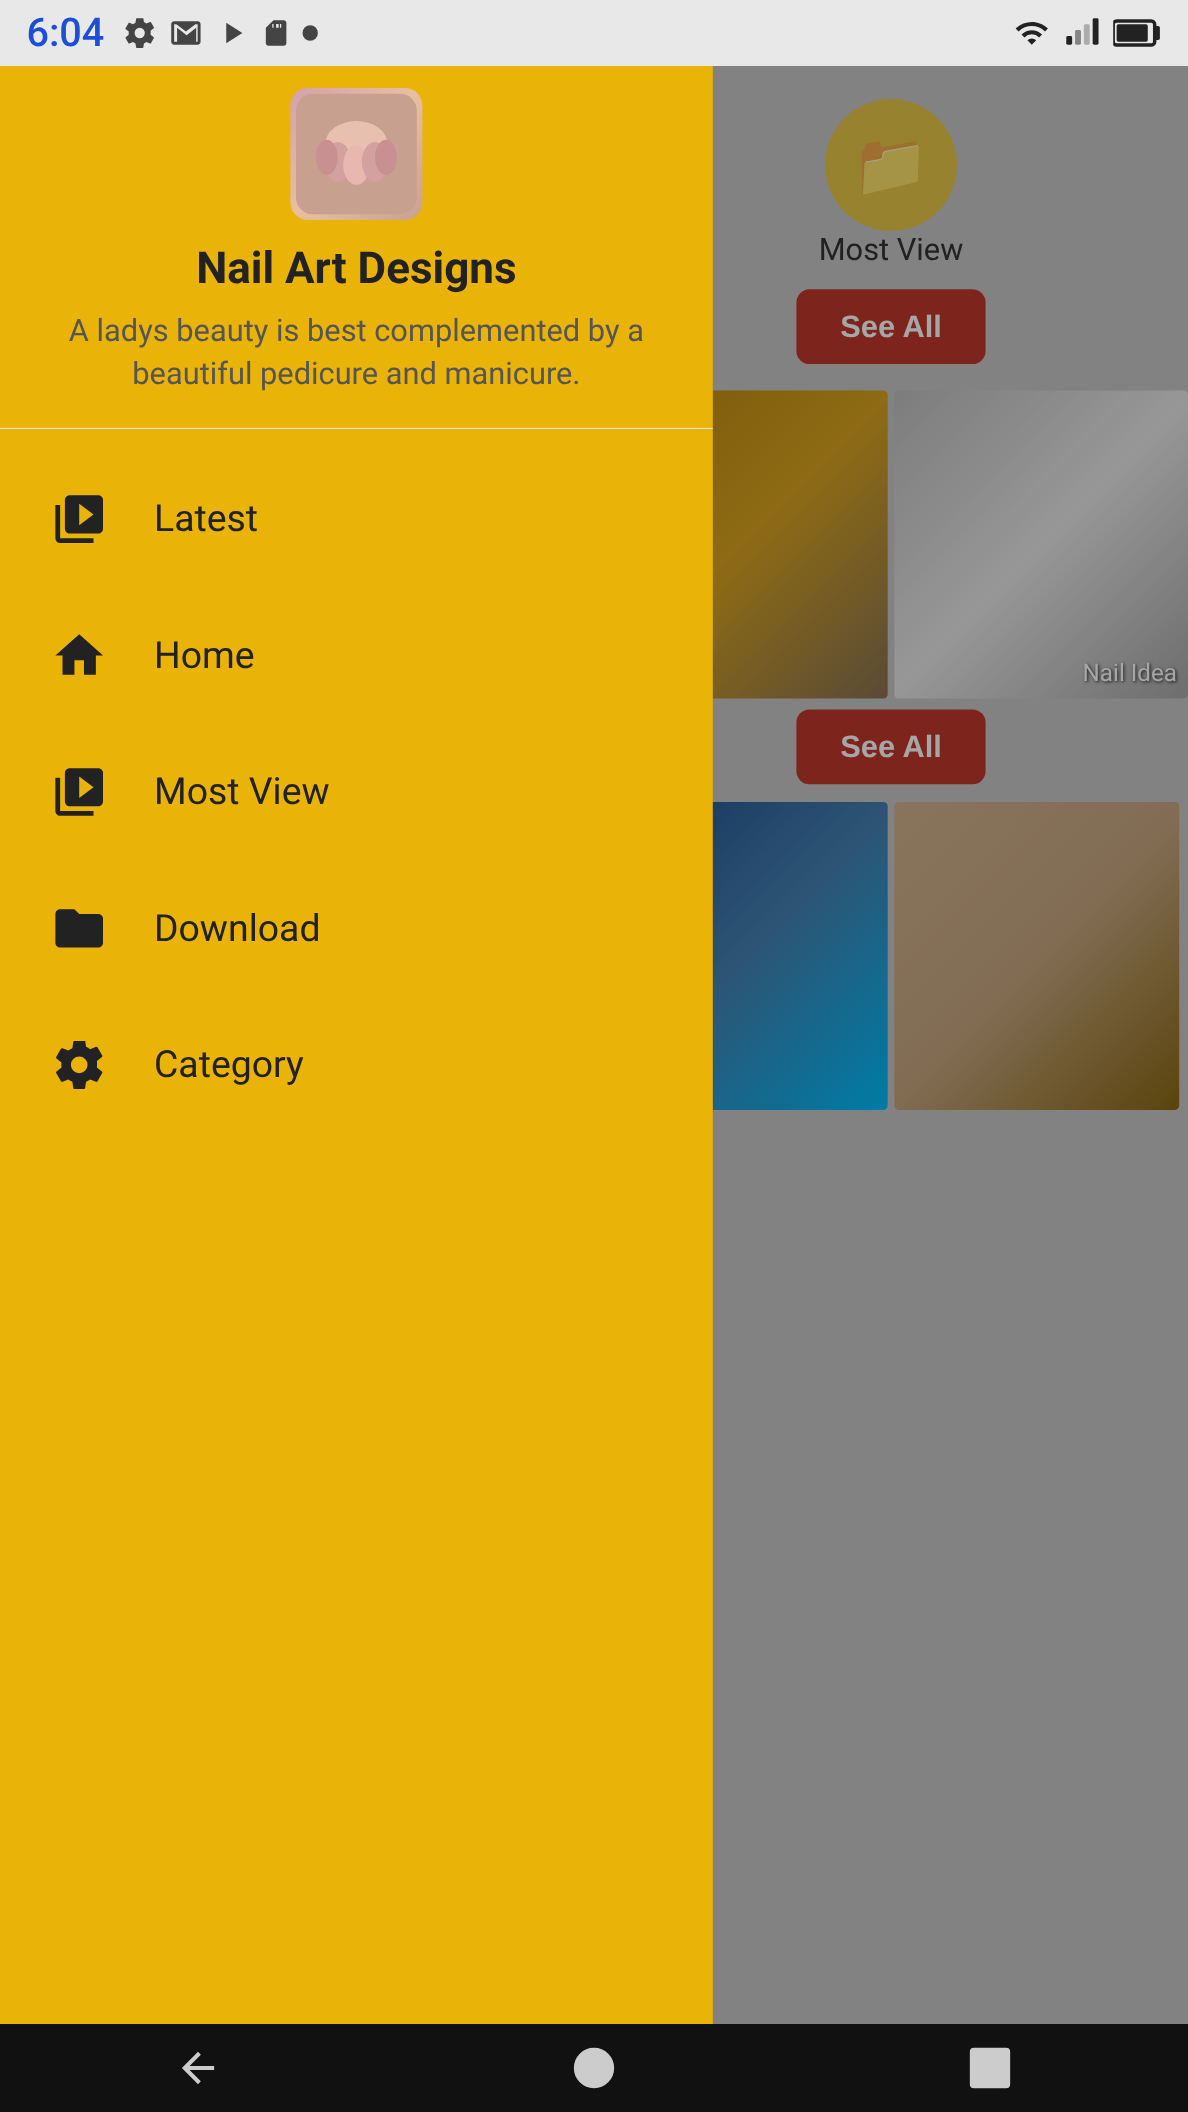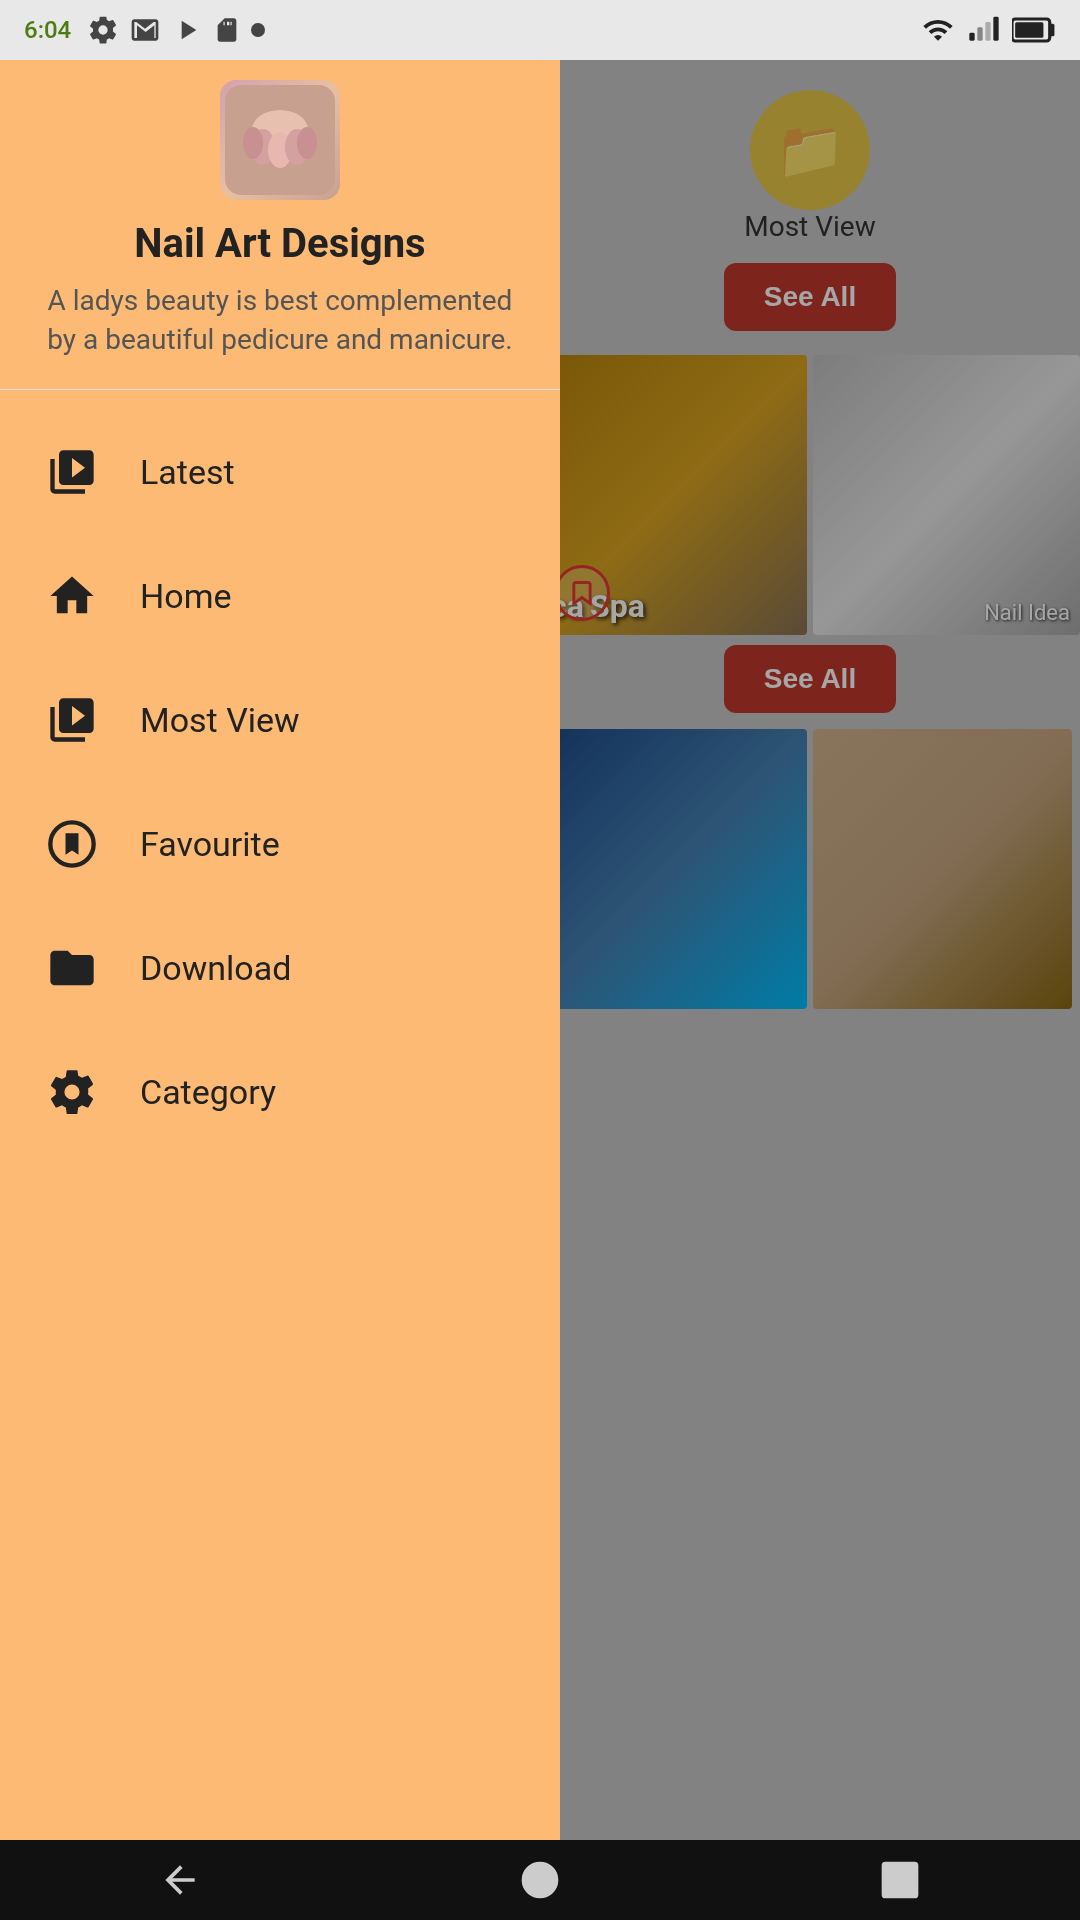--- a/index.html
+++ b/index.html
@@ -24,23 +24,23 @@
       justify-content: space-between;
       padding: 0 24px;
       z-index: 100;
     }
     .status-bar-left {
       display: flex;
       align-items: center;
       gap: 16px;
     }
     .status-time {
-      font-size: 24px;
+      font-size: 36px;
       font-weight: 500;
-      color: #4d7c0f;
+      color: #1d4ed8;
     }
     .status-icons {
       display: flex;
       align-items: center;
       gap: 10px;
     }
     .status-bar-right {
       display: flex;
       align-items: center;
       gap: 12px;
@@ -151,23 +151,23 @@
       display: block;
       margin: 10px auto 16px auto;
       cursor: pointer;
     }
 
     
     .drawer {
       position: absolute;
       top: 0;
       left: 0;
-      width: 560px;
+      width: 648px;
       bottom: 0;
-      background: #fdba74;
+      background: #eab308;
       z-index: 50;
       display: flex;
       flex-direction: column;
       align-items: stretch;
     }
     .drawer-header {
       display: flex;
       flex-direction: column;
       align-items: center;
       padding: 80px 30px 30px 30px;
@@ -379,30 +379,20 @@
     <div class="nav-item">
       <div class="nav-icon">
         <svg viewBox="0 0 24 24">
             <path d="M4 6H2v14c0 1.1.9 2 2 2h14v-2H4V6zm16-4H8c-1.1 0-2 .9-2 2v12c0 1.1.9 2 2 2h12c1.1 0 2-.9 2-2V4c0-1.1-.9-2-2-2zm-8 12.5v-9l6 4.5-6 4.5z"></path>
           </svg>
       </div>
       <span class="nav-label">Most View</span>
     </div>
 
 
-    <div class="nav-item">
-      <div class="nav-icon">
-
-        <svg style="position:absolute" viewBox="0 0 24 24" width="52" height="52">
-          <circle cx="12" cy="12" r="10" fill="none" stroke="#222" stroke-width="2"></circle>
-          <path d="M9 7v10l3-2 3 2V7z" fill="#222"></path>
-        </svg>
-      </div>
-      <span class="nav-label">Favourite</span>
-    </div>
 
     <div class="nav-item">
       <div class="nav-icon">
         <svg viewBox="0 0 24 24" fill="#222">
             <path d="M10 4H4c-1.1 0-1.99.9-1.99 2L2 18c0 1.1.9 2 2 2h16c1.1 0 2-.9 2-2V8c0-1.1-.9-2-2-2h-8l-2-2z"></path>
           </svg>
       </div>
       <span class="nav-label">Download</span>
     </div>
 

